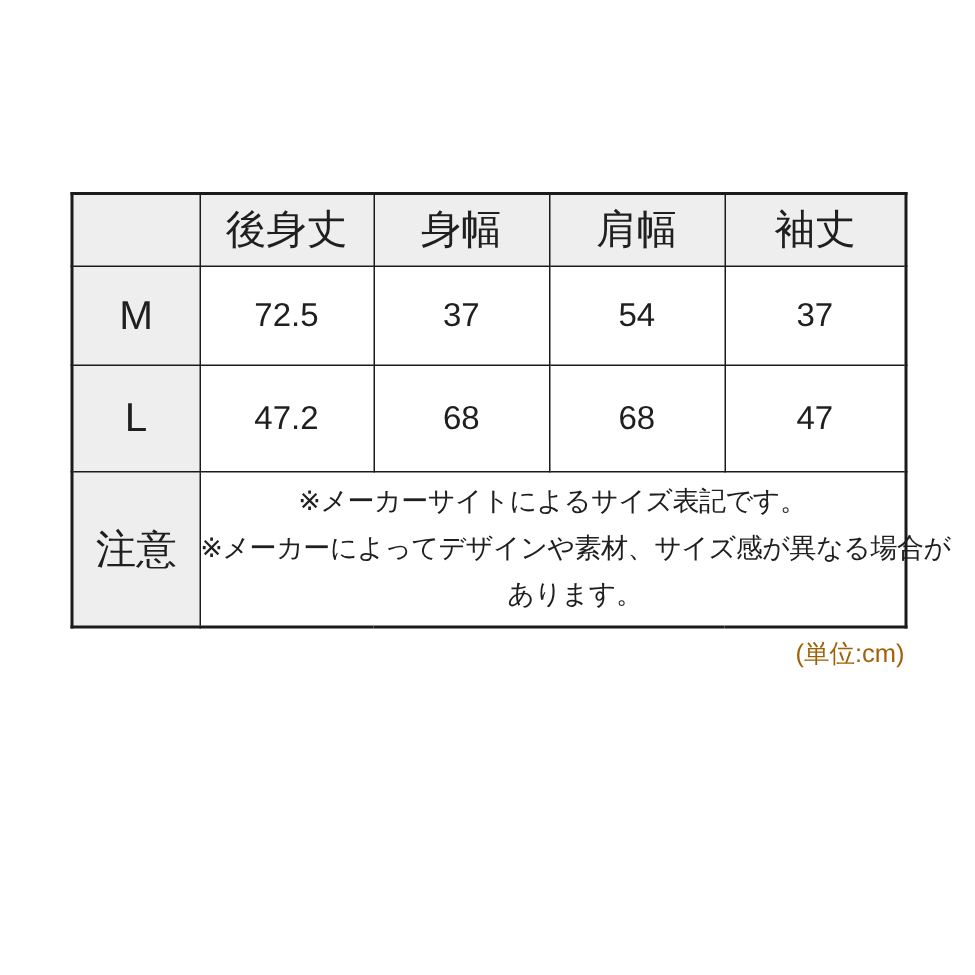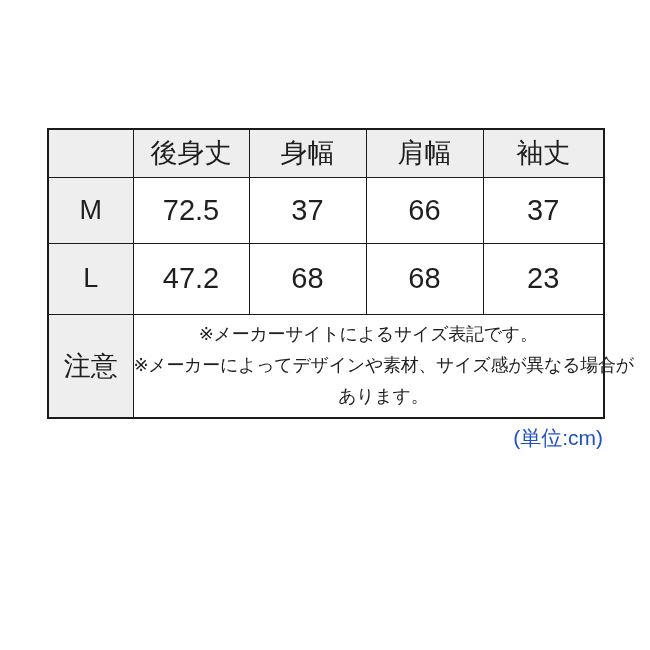--- a/index.html
+++ b/index.html
@@ -40,39 +40,39 @@
     background: #eeeeee;
     font-size: 27px;
   }
   table.size-table td {
     background: #ffffff;
   }
   tr.header-row   { height: 48px; }
   tr.row-m        { height: 66px; }
   tr.row-l        { height: 71px; }
   tr.note-row     { height: 104px; }
-  td.value-cell   { font-size: 29px; }
+  td.value-cell   { font-size: 22px; }
   td.note-cell {
     text-align: left;
     vertical-align: middle;
     padding: 6px 10px 8px 13px;
   }
   .note-line {
     font-size: 18px;
     line-height: 31px;
     letter-spacing: -0.3px;
     white-space: nowrap;
   }
   .note-line.cont { padding-left: 30px; }
   .unit-label {
     position: absolute;
     top: 424px;
     right: 47px;
-    font-size: 21px;
-    color: #1d4ed8;
+    font-size: 17px;
+    color: #a16207;
   }
 </style>
 </head>
 <body>
 
 <div id="canvas">
 
   <table class="size-table">
     <colgroup>
       <col style="width:85px">
@@ -88,29 +88,29 @@
         <th>身幅</th>
         <th>肩幅</th>
         <th>袖丈</th>
       </tr>
     </thead>
     <tbody>
       <tr class="row-m">
         <th>M</th>
         <td class="value-cell">72.5</td>
         <td class="value-cell">37</td>
-        <td class="value-cell">66</td>
+        <td class="value-cell">54</td>
         <td class="value-cell">37</td>
       </tr>
       <tr class="row-l">
         <th>L</th>
         <td class="value-cell">47.2</td>
         <td class="value-cell">68</td>
         <td class="value-cell">68</td>
-        <td class="value-cell">23</td>
+        <td class="value-cell">47</td>
       </tr>
       <tr class="note-row">
         <th>注意</th>
         <td class="note-cell" colspan="4">
           <div class="note-line">※メーカーサイトによるサイズ表記です。</div>
           <div class="note-line">※メーカーによってデザインや素材、サイズ感が異なる場合が</div>
           <div class="note-line cont">あります。</div>
         </td>
       </tr>
     </tbody>

